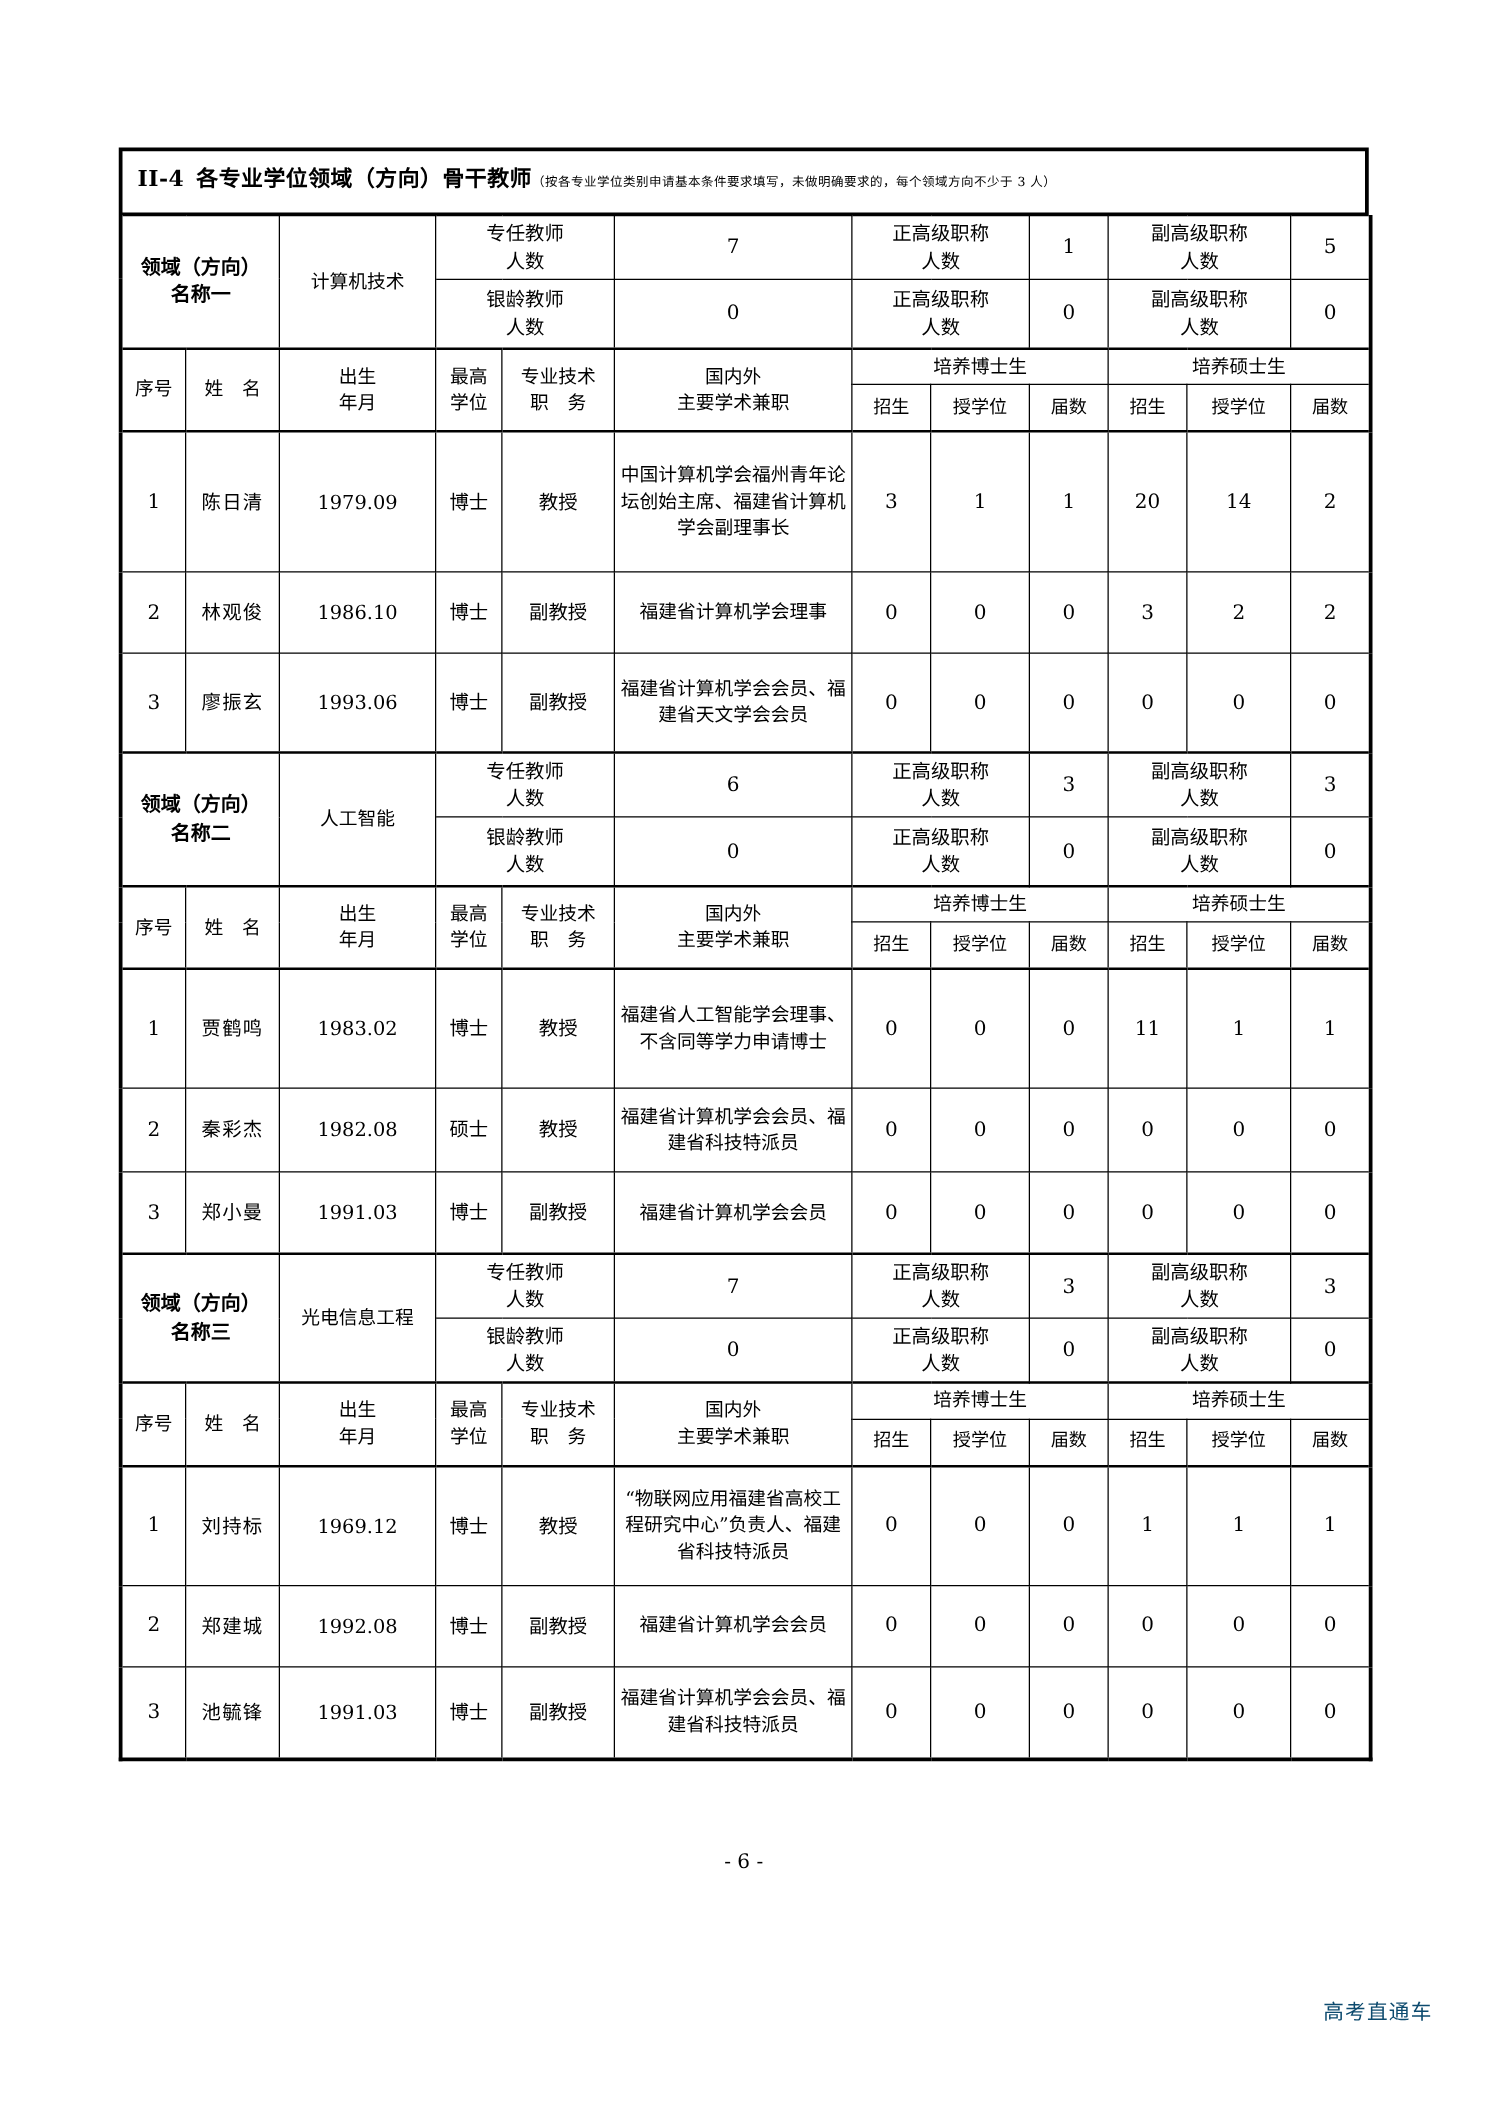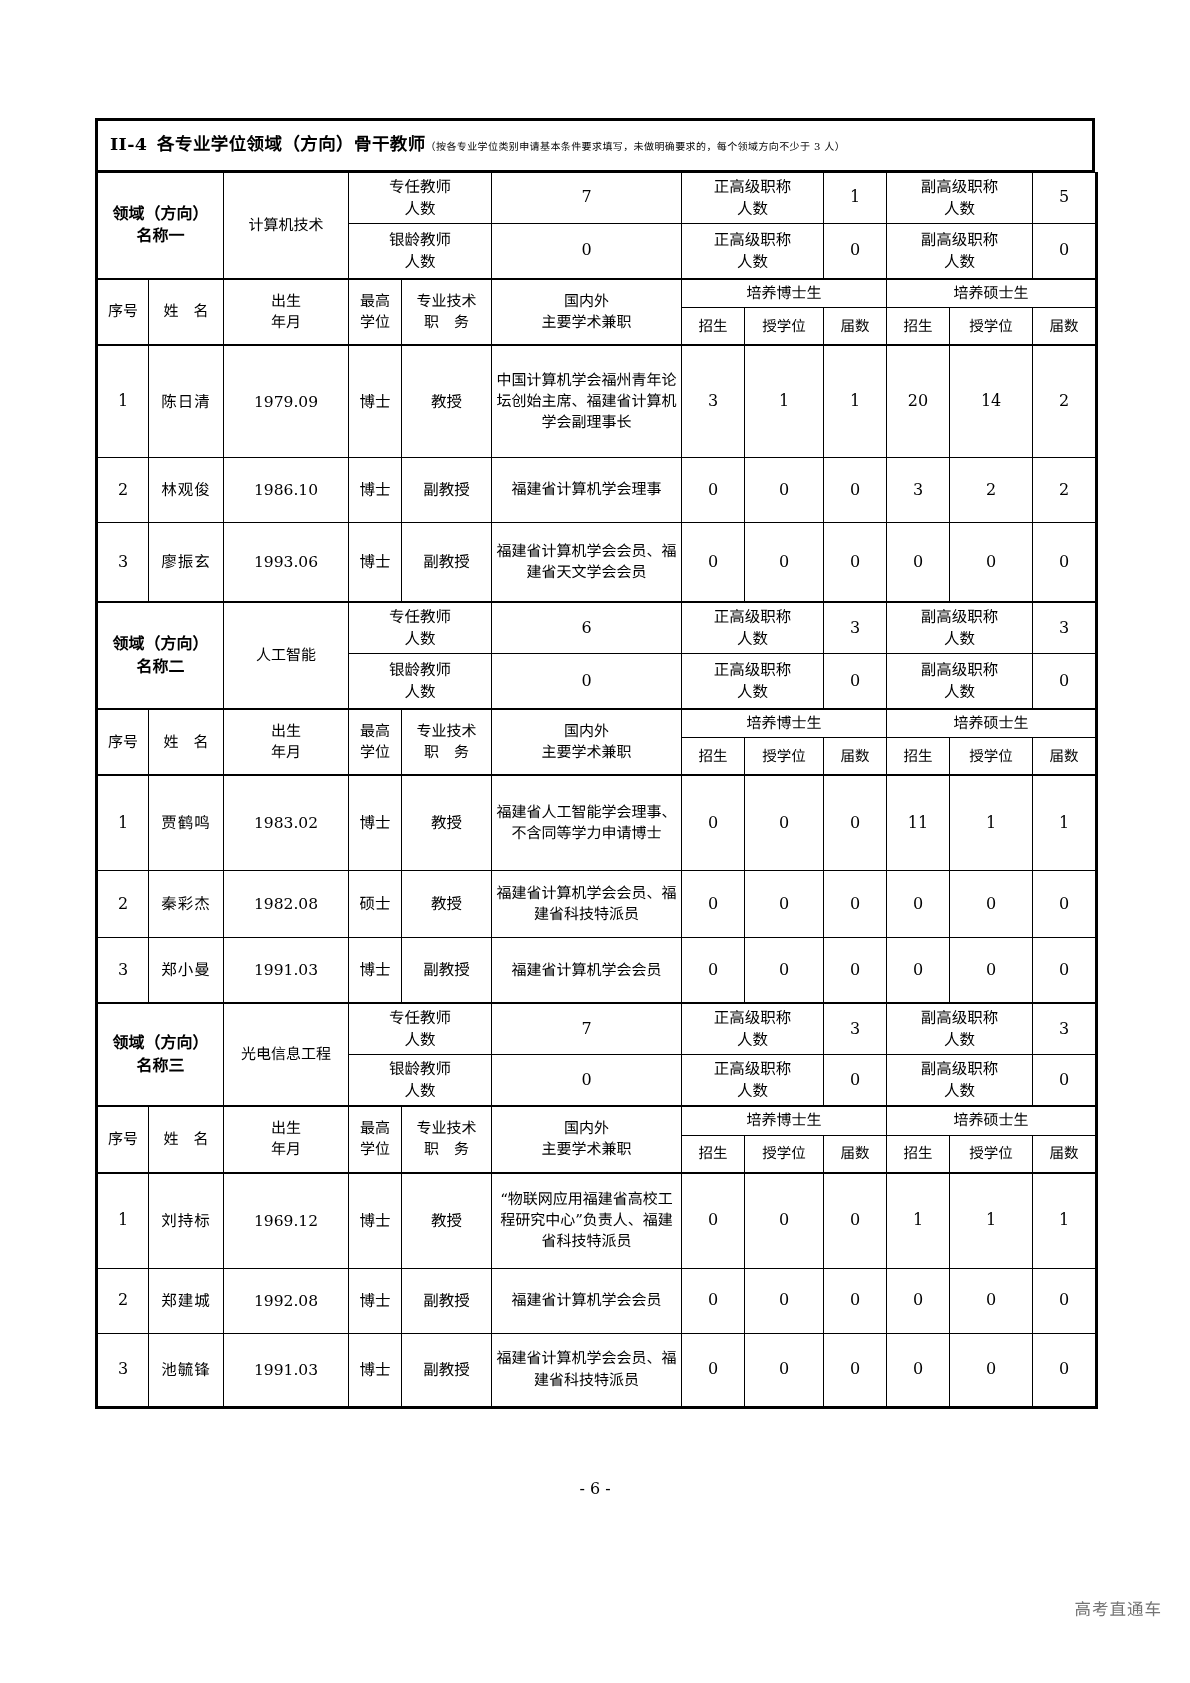--- a/index.html
+++ b/index.html
@@ -89,24 +89,24 @@
   
   .page-number {
     position: absolute;
     left: 0; right: 0;
     top: 1479px;
     text-align: center;
     font-size: 16px;
   }
   .watermark {
     position: absolute;
-    right: 28px;
+    right: 44px;
     top: 1596px;
     font-size: 16.5px;
-    color: #737373;
+    color: #0c4a6e;
     font-family: "DejaVu Sans", "Liberation Sans", sans-serif;
     letter-spacing: 1px;
   }
 </style>
 </head>
 <body>
 
 <div class="page">
 
   <div class="title-box">

